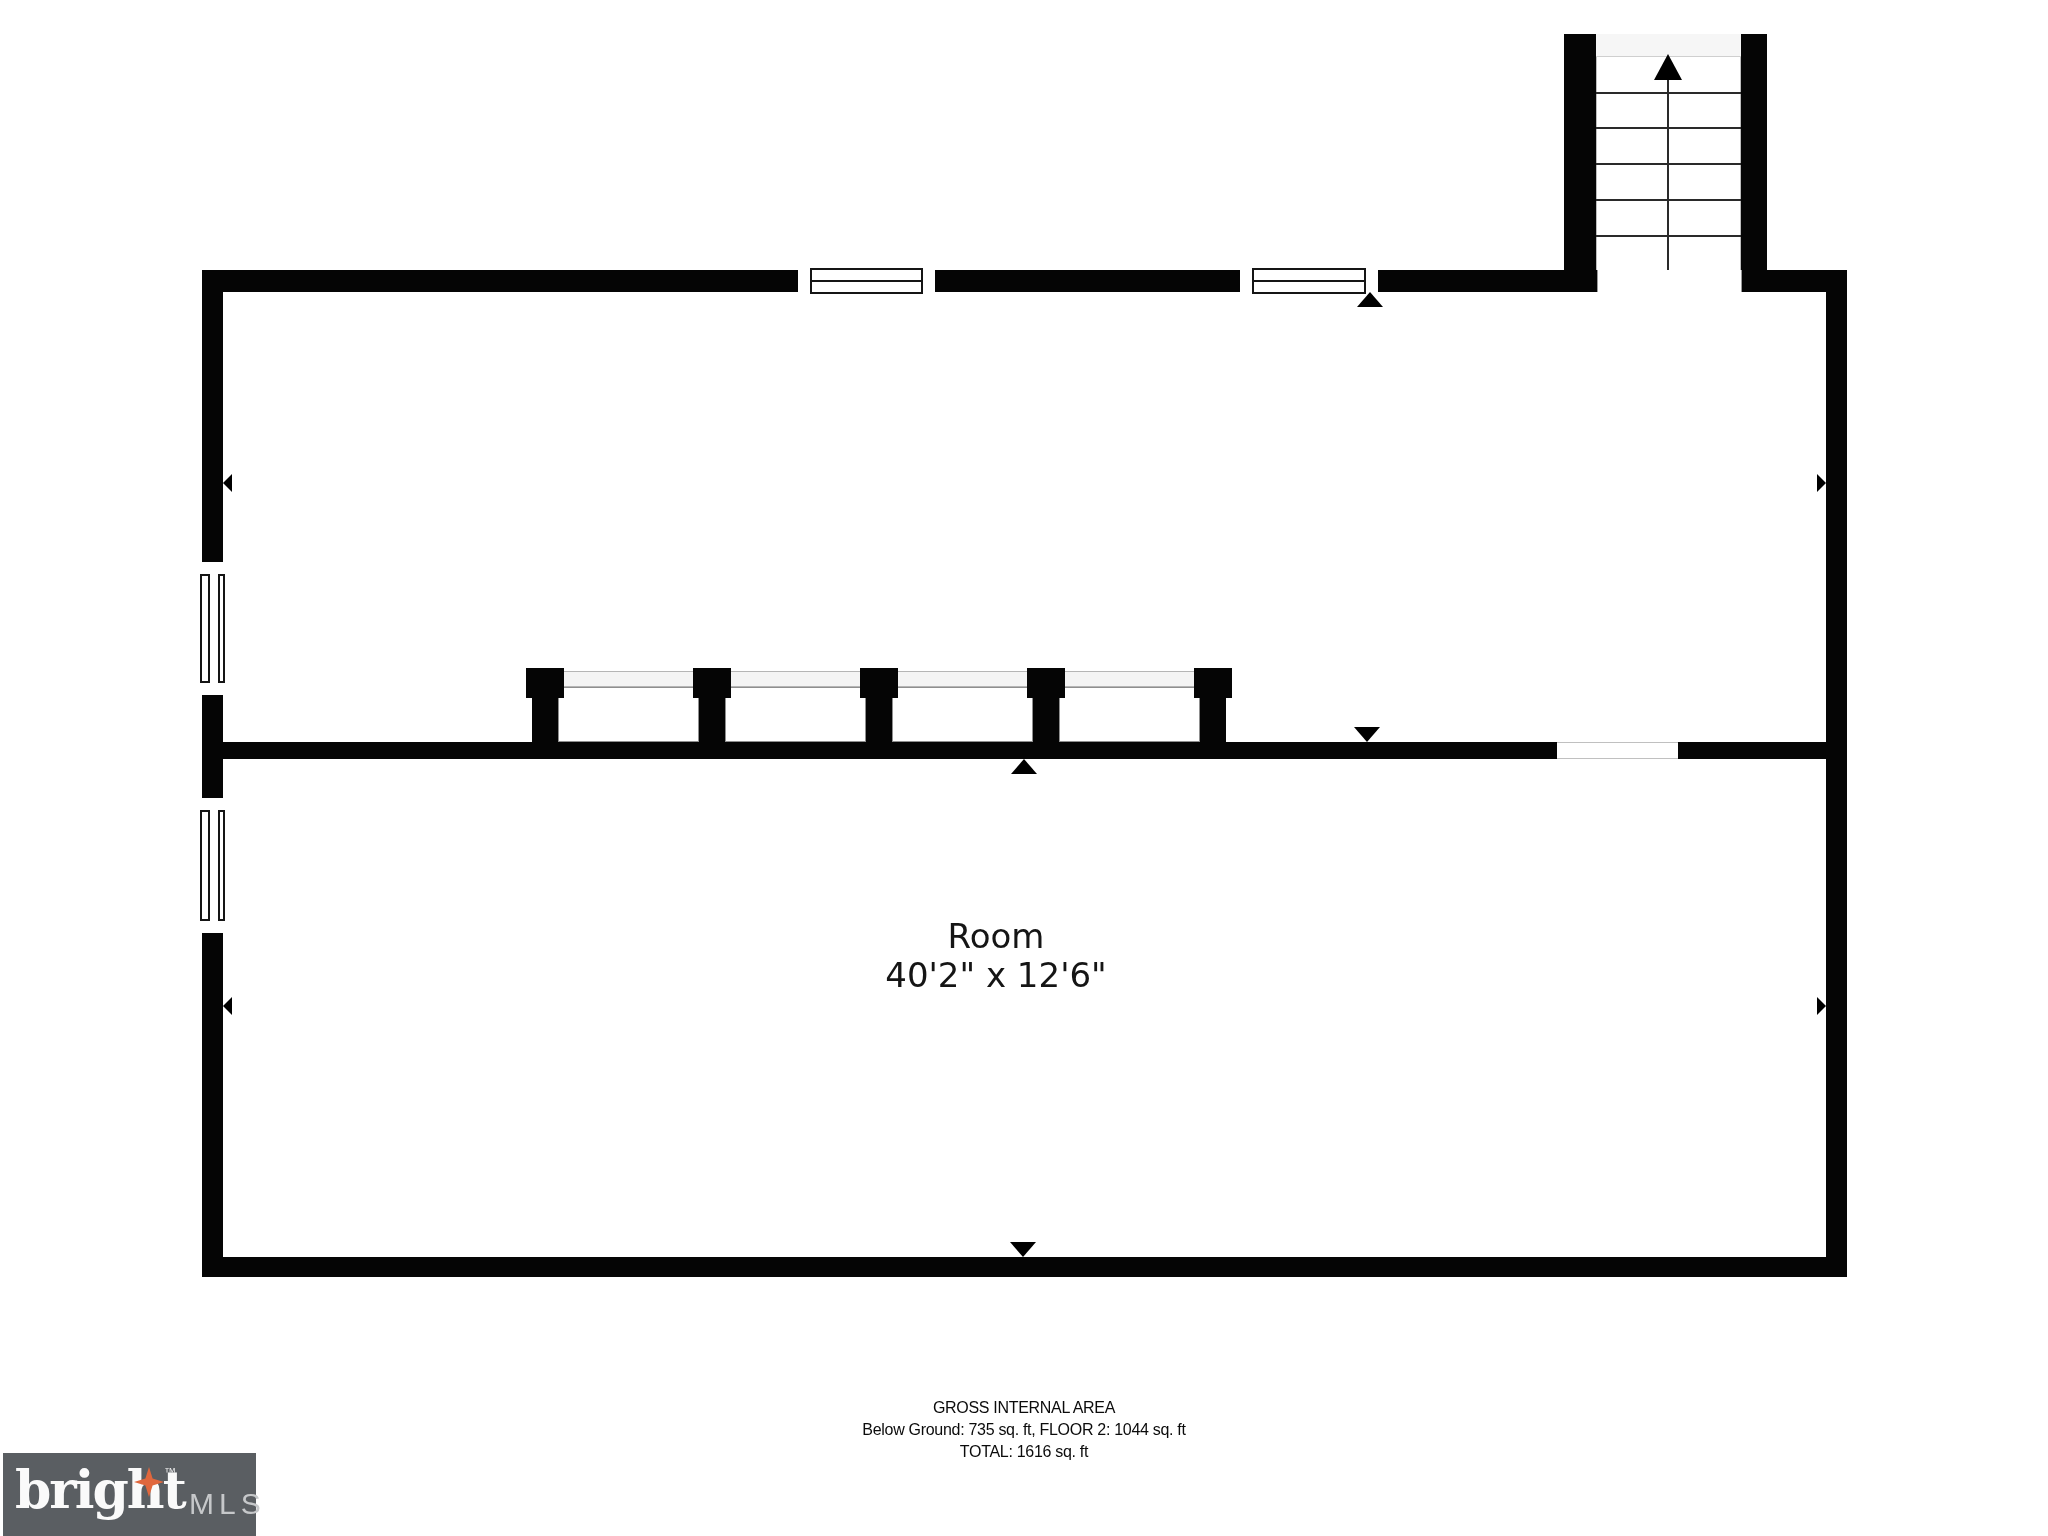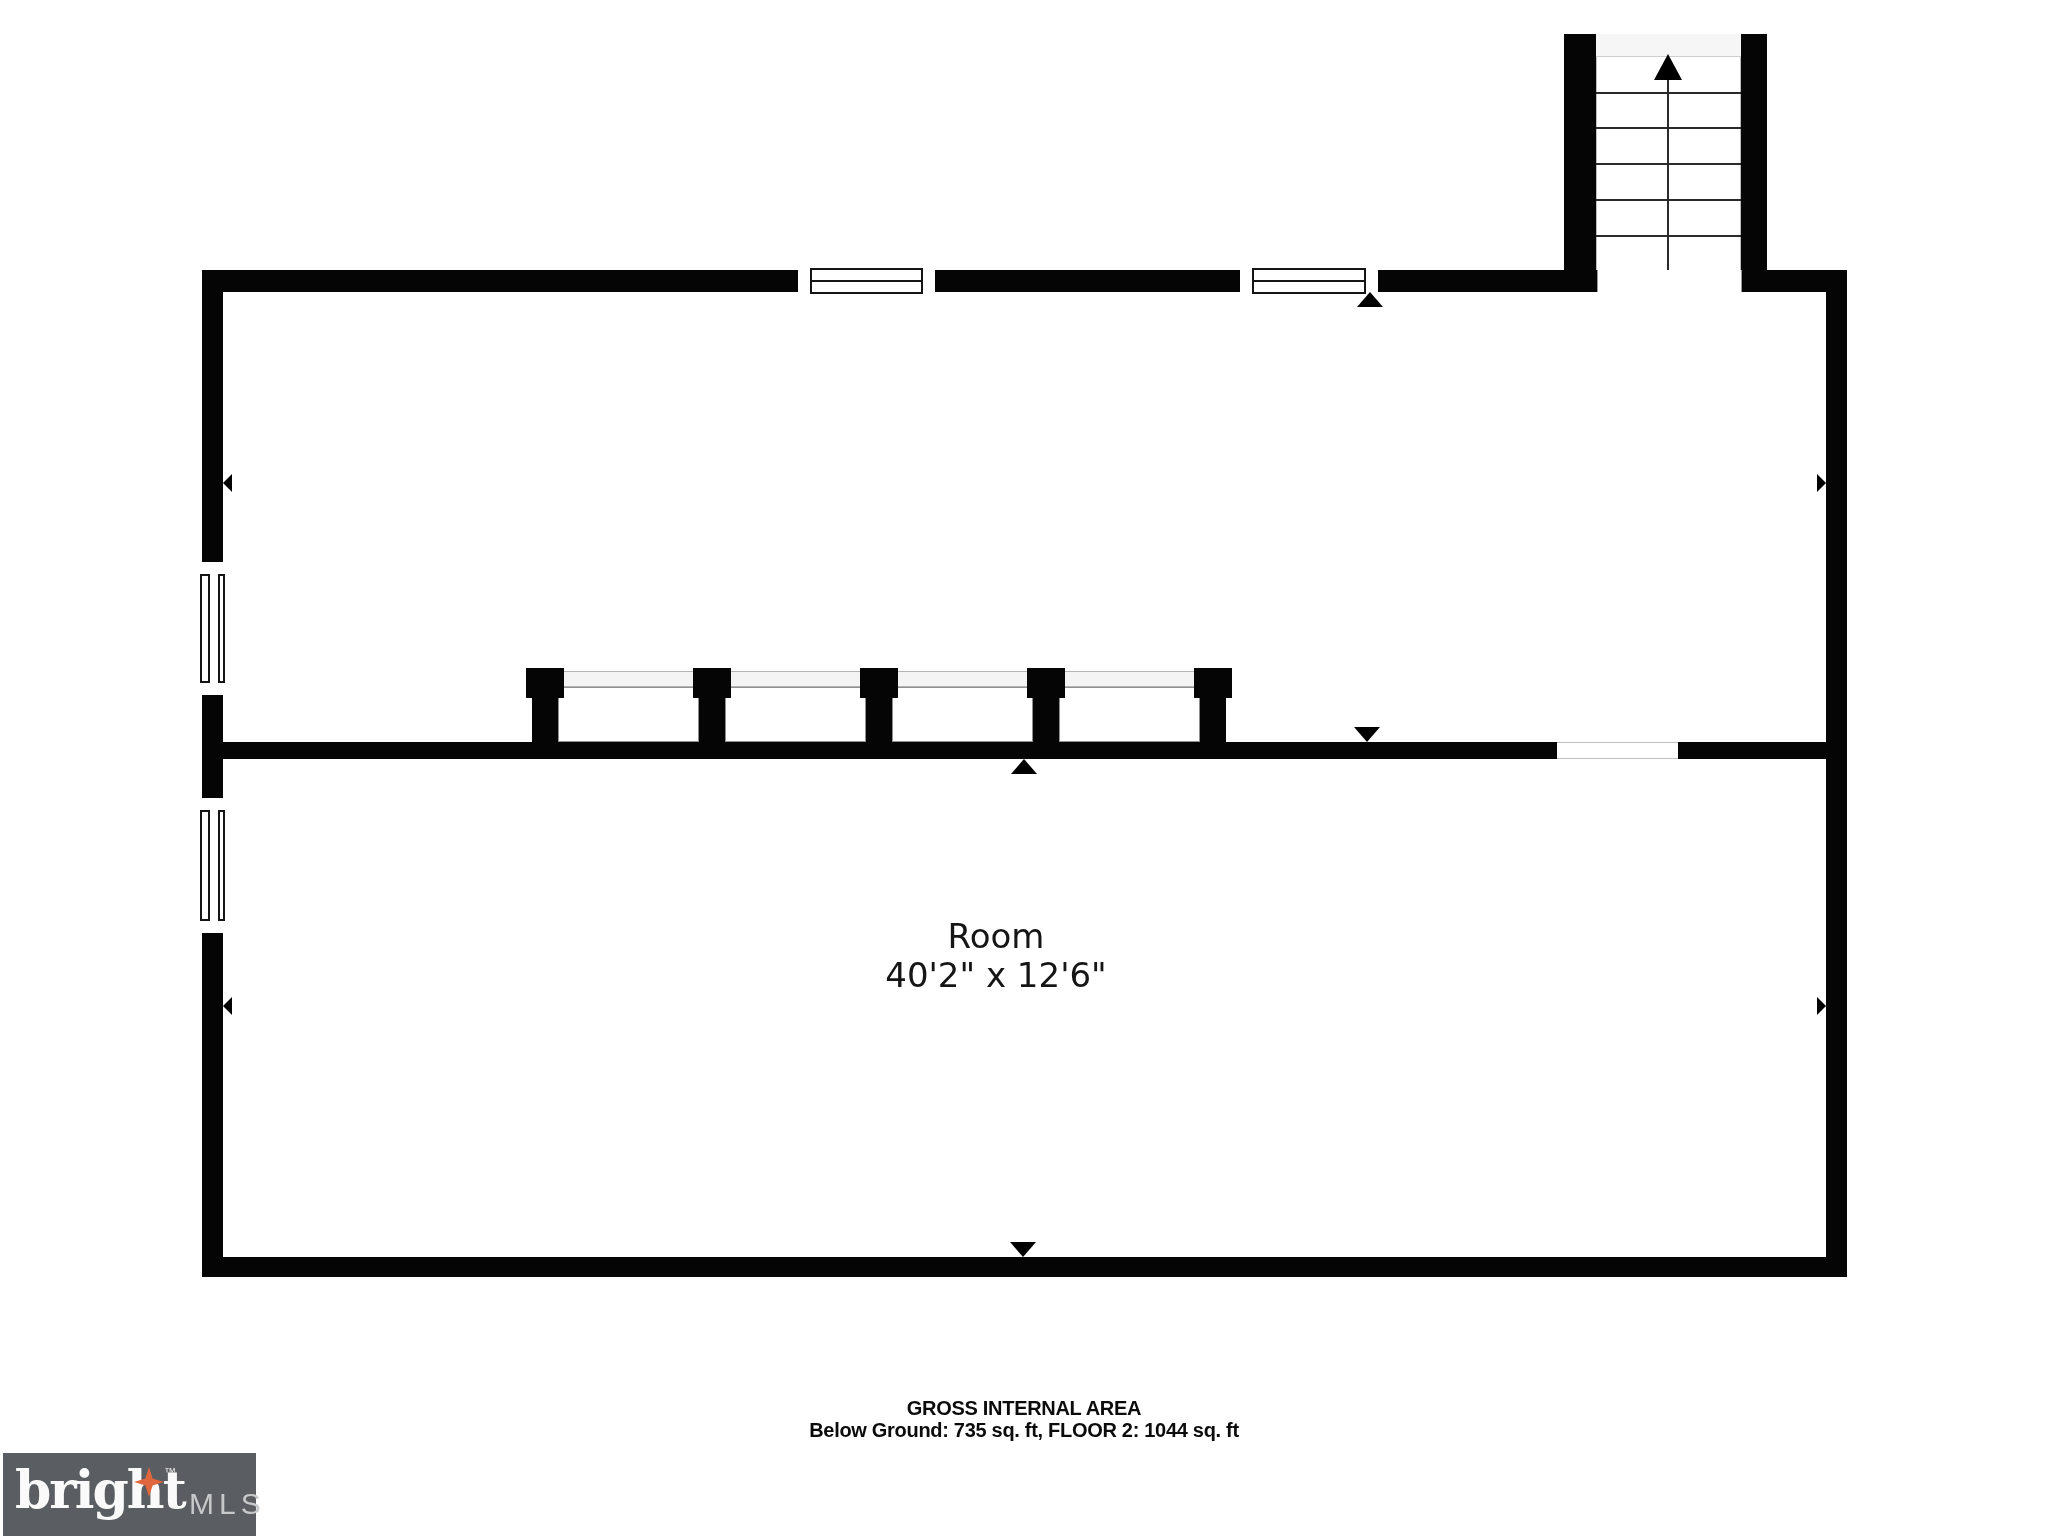--- a/index.html
+++ b/index.html
@@ -31,21 +31,21 @@
   .bay-strip{position:absolute;background:#f4f4f4;border:1px solid #b5b5b5;box-sizing:border-box;}
   .bay{position:absolute;background:#ffffff;border:1px solid #8f8f8f;box-sizing:border-box;}
   .post{position:absolute;background:#050505;}
   
   .room-label{position:absolute;width:600px;text-align:center;color:#151515;}
   .room-label .rname{font-size:34px;line-height:40px;}
   .room-label .rdims{font-size:34px;line-height:38px;}
   
   .footer{position:absolute;left:424px;top:1397px;width:1200px;text-align:center;color:#0b0b0b;
           font-family:"Liberation Sans",sans-serif;}
-  .footer .fline{font-size:20px;line-height:22px;font-weight:700;letter-spacing:-0.3px;}
+  .footer .fline{font-size:16px;line-height:22px;font-weight:400;letter-spacing:-0.3px;}
   .footer .fdisclaimer{font-size:15px;line-height:18px;font-weight:600;margin-top:7px;letter-spacing:-0.2px;}
   
   .logo{position:absolute;left:3px;top:1453px;width:253px;height:83px;background:#5a5e62;}
   .logo .brand{position:absolute;left:12px;top:6px;font-family:"DejaVu Serif","Liberation Serif",serif;
                font-weight:700;font-size:52px;color:#fafafa;letter-spacing:-2px;}
   .logo .tm{position:absolute;left:161px;top:12px;font-size:12px;color:#ededed;font-family:"Liberation Sans",sans-serif;}
   .logo .mls{position:absolute;left:186px;top:34px;font-family:"Liberation Sans",sans-serif;font-weight:400;
              font-size:30px;color:#c6c8ca;letter-spacing:5px;}
   .logo svg{position:absolute;left:131px;top:14px;}
 </style>
@@ -127,20 +127,21 @@
   <div class="tri tri-right" style="left:1817px;top:997px;"></div>
 
   <div class="room-label" style="left:696px;top:916px;">
     <div class="rname">Room</div>
     <div class="rdims">40'2" x 12'6"</div>
   </div>
 
   <div class="footer">
     <div class="fline">GROSS INTERNAL AREA</div>
     <div class="fline">Below Ground: 735 sq. ft, FLOOR 2: 1044 sq. ft</div>
+    <div class="fline">TOTAL: 1616 sq. ft</div>
   </div>
 
   <div class="logo">
     <span class="brand">bright</span>
     <svg width="30" height="30" viewBox="0 0 30 30">
       <path d="M15 0 L18.6 11.4 L30 15 L18.6 18.6 L15 30 L11.4 18.6 L0 15 L11.4 11.4 Z" fill="#e0673d"></path>
     </svg>
     <span class="tm">™</span>
     <span class="mls">MLS</span>
   </div>

